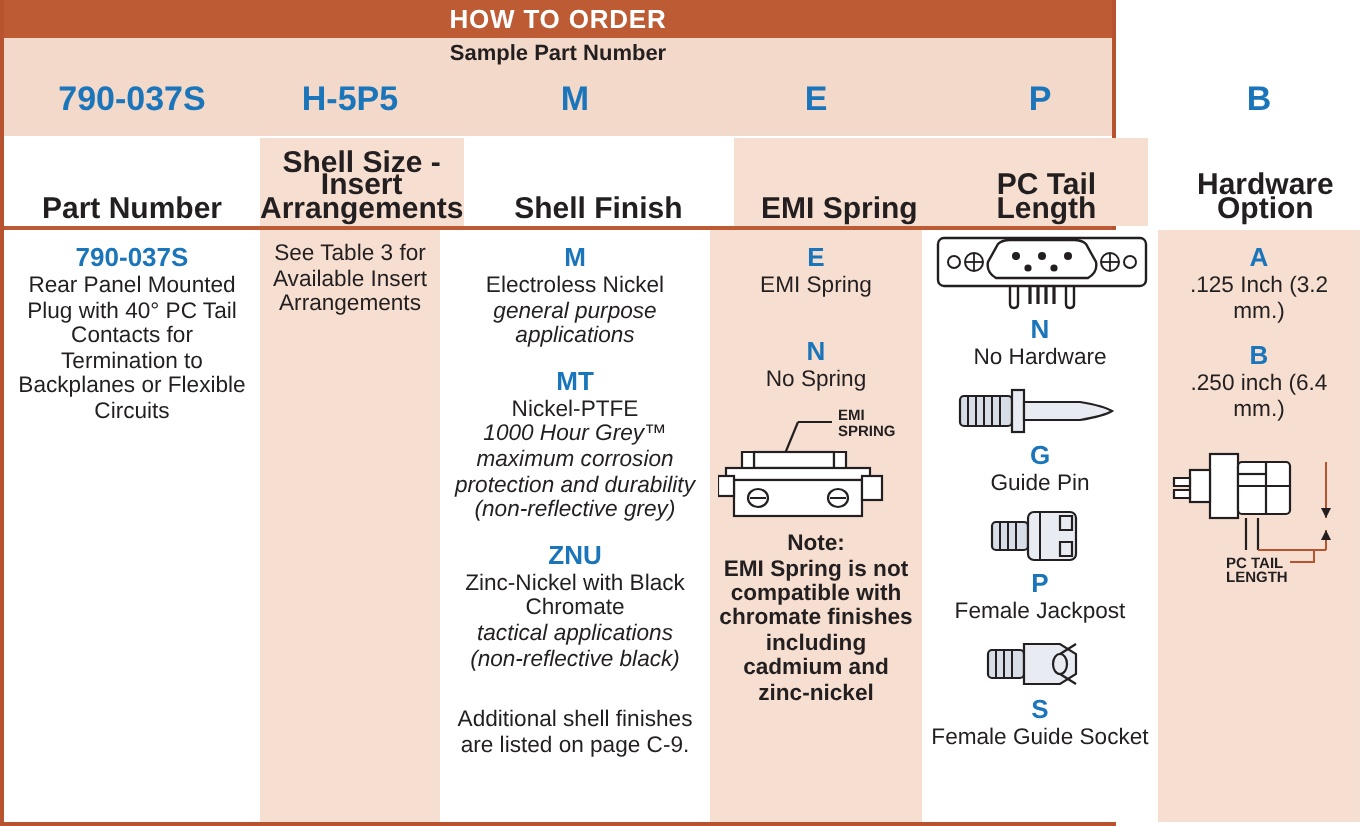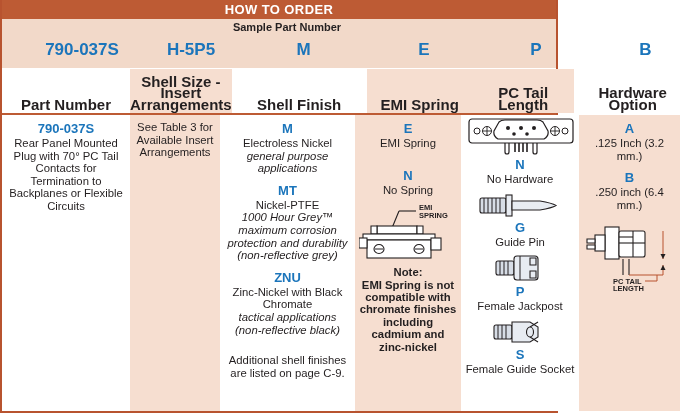--- a/index.html
+++ b/index.html
@@ -26,21 +26,20 @@
     font-weight:bold;font-size:13px;
     letter-spacing:.4px;
     display:flex;align-items:center;justify-content:center;
   }
   
   .sample-band{
     flex:0 0 49px;
     background:#f2d9c9;
     display:flex;flex-direction:column;
     border-bottom:1px solid #ffffff;
-    padding-left:16px;
   }
   .sample-label{
     height:16px;line-height:16px;
     text-align:center;font-weight:bold;font-size:11px;
     color:#231f20;
   }
   .sample-codes{
     flex:1;display:flex;align-items:flex-start;
   }
   .sample-codes .cell{
@@ -116,21 +115,21 @@
     <div class="cell c3 plain">Shell Finish</div>
     <div class="cell c4 shaded">EMI Spring</div>
     <div class="cell c6 shaded">PC Tail Length</div>
     <div class="cell c5 plain">Hardware Option</div>
   </div>
 
   <div class="body-row">
 
     <div class="cell c1 plain">
       <div class="code">790-037S</div>
-      <div>Rear Panel Mounted Plug with 70° PC Tail Contacts for Termination to Backplanes or Flexible Circuits</div>
+      <div>Rear Panel Mounted Plug with 40° PC Tail Contacts for Termination to Backplanes or Flexible Circuits</div>
     </div>
 
     <div class="cell c2 shaded">
       <div>See Table 3 for Available Insert Arrangements</div>
     </div>
 
     <div class="cell c3 plain">
       <div class="code">M</div>
       <div>Electroless Nickel</div>
       <div class="ital">general purpose applications</div>

